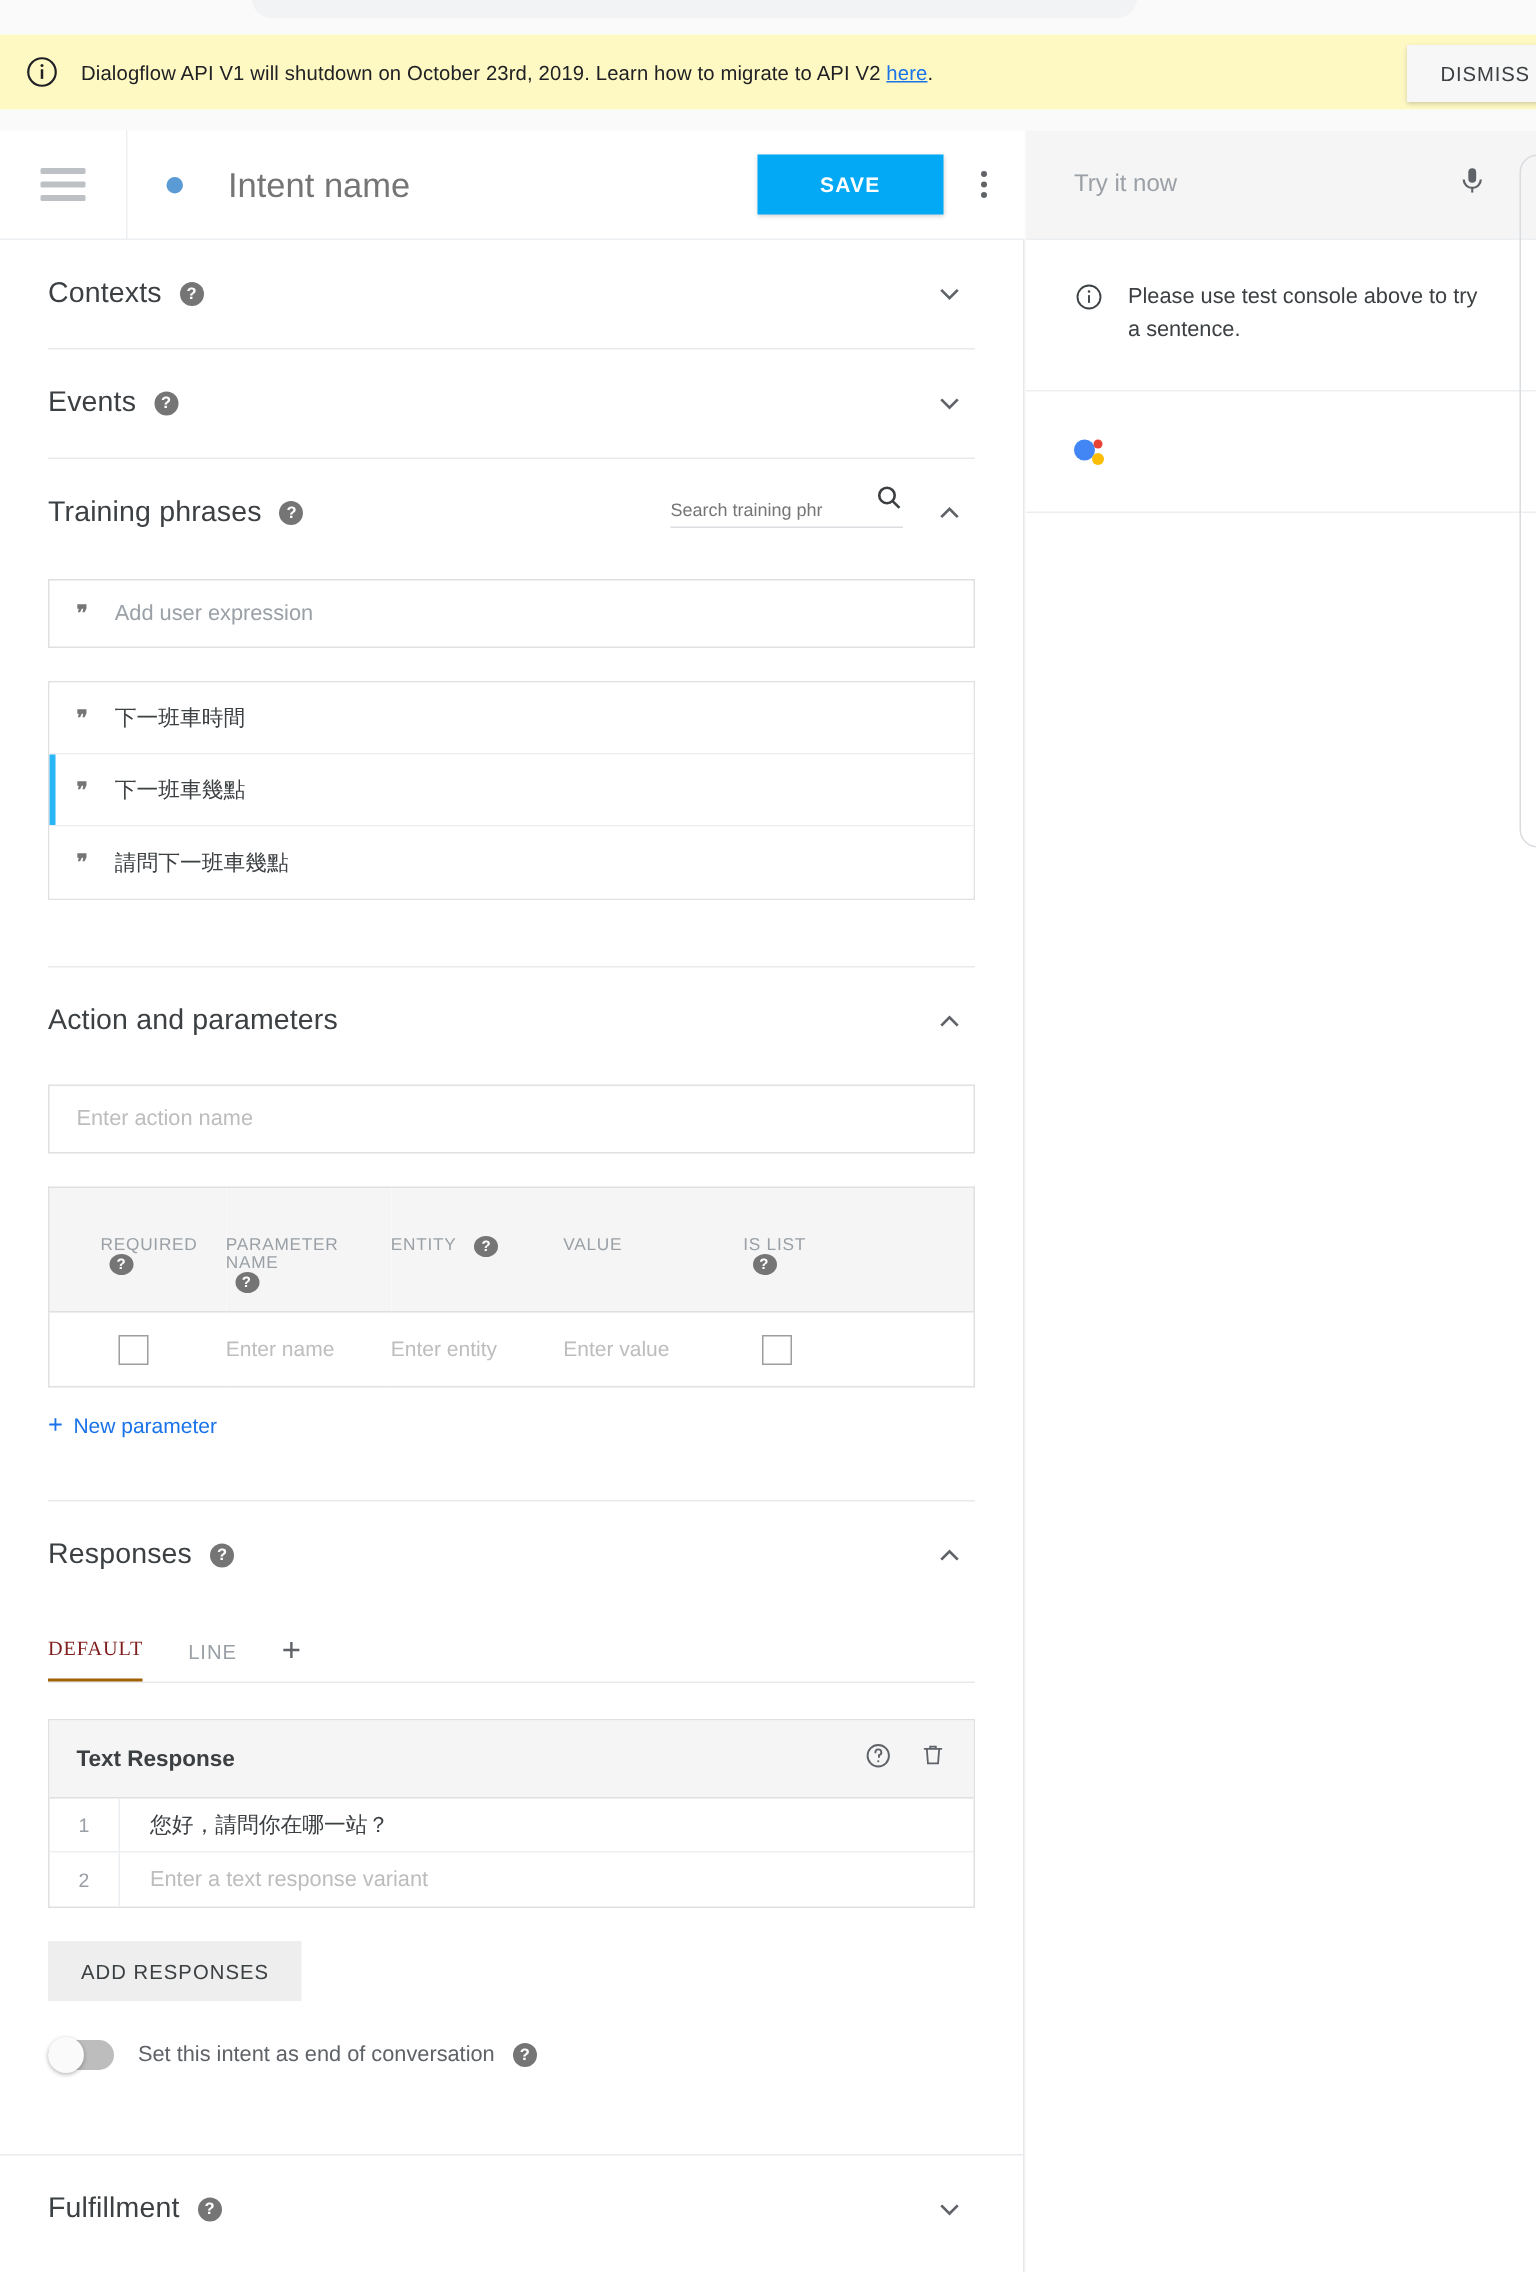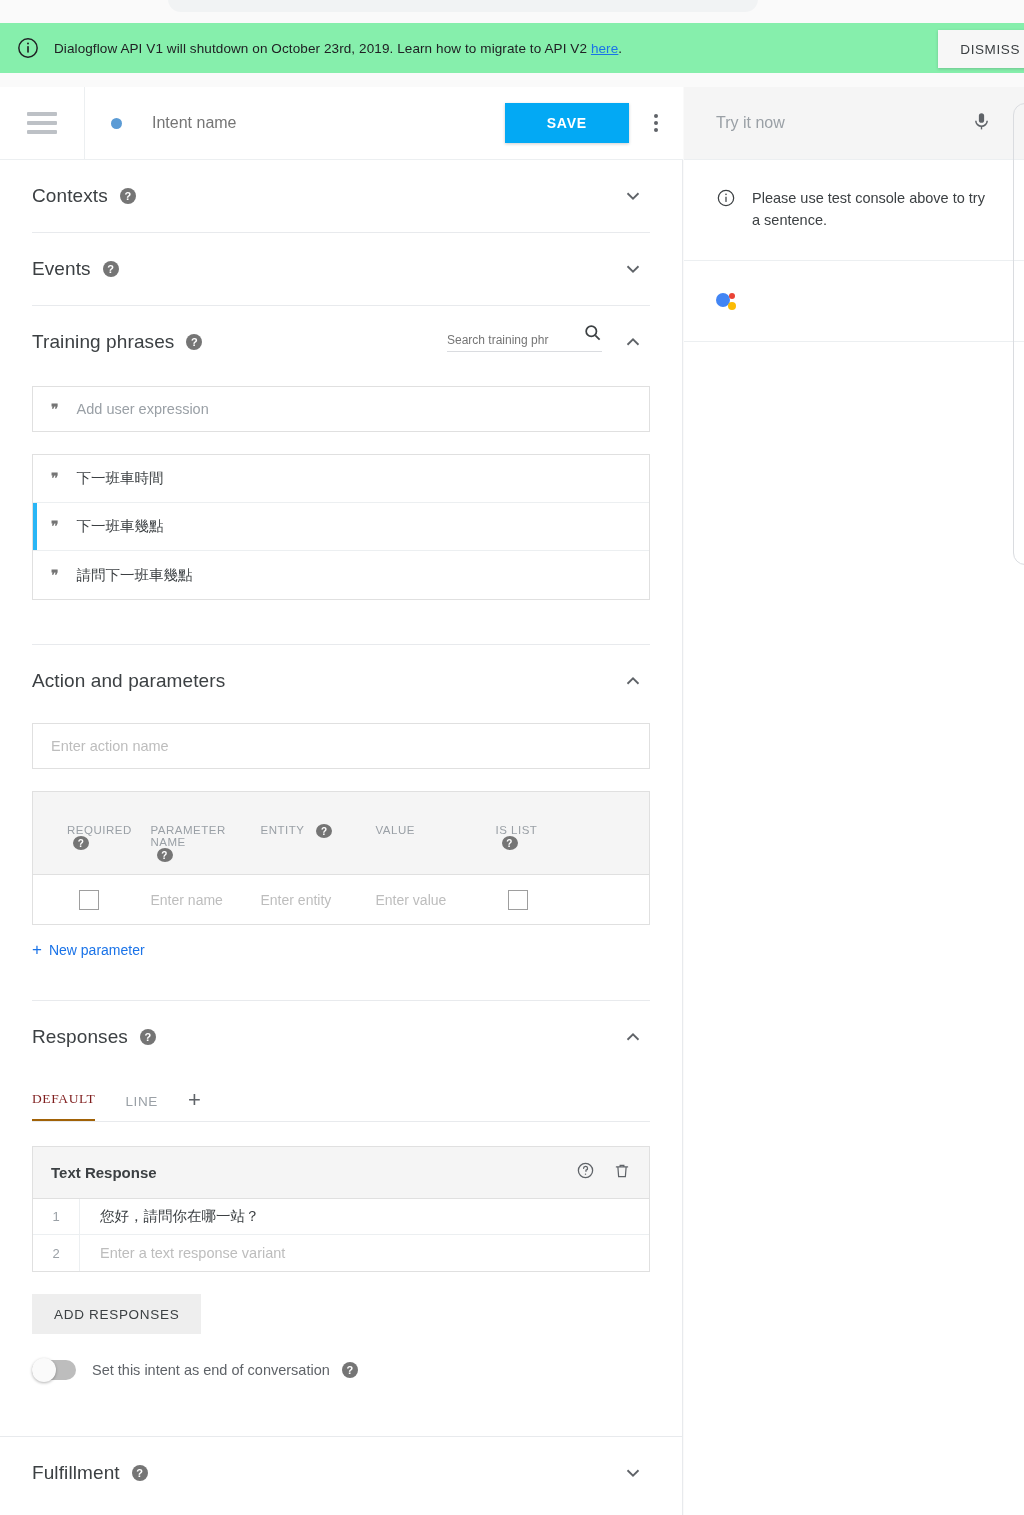--- a/index.html
+++ b/index.html
@@ -13,21 +13,21 @@
 
   
   .top-sliver {
     position: absolute; top: -14px; left: 168px; width: 590px; height: 26px;
     background: #f1f3f4; border-radius: 14px;
   }
 
   
   .banner {
     position: absolute; top: 23px; left: 0; width: 1024px; height: 50px;
-    background: #86efac; display: flex; align-items: center;
+    background: #fef9c3; display: flex; align-items: center;
   }
   .banner-info {
     margin-left: 16px; width: 24px; height: 24px; flex: 0 0 24px;
     display: flex; align-items: center; justify-content: center;
   }
   .banner-text {
     margin-left: 14px; font-size: 13.5px; color: #202124; letter-spacing: .1px;
   }
   .banner-text a { color: #1a73e8; text-decoration: underline; }
   .dismiss-btn {
@@ -42,21 +42,21 @@
     position: absolute; top: 87px; left: 0; width: 683px; height: 73px;
     background: #fff; display: flex; align-items: center;
     border-bottom: 1px solid #eceff1;
   }
   .hamburger { width: 84px; display: flex; flex-direction: column; align-items: center;
     gap: 5px; cursor: pointer; }
   .hamburger span { display: block; width: 30px; height: 4px; background: #bdc1c6; border-radius: 1px; }
   .header-div { width: 1px; height: 73px; background: #eceff1; }
   .blue-dot { width: 11px; height: 11px; border-radius: 50%; background: #5b9bd5; margin-left: 26px; }
   .intent-name {
-    margin-left: 30px; font-size: 16px; color: #9aa0a6; font-weight: 400; flex: 1;
+    margin-left: 30px; font-size: 23px; color: #9aa0a6; font-weight: 400; flex: 1;
     background: none; border: none; outline: none; font-family: inherit;
   }
   .save-btn {
     background: #03a9f4; color: #fff; border: none; font-size: 14px; font-weight: 600;
     letter-spacing: .8px; padding: 0 42px; height: 40px; cursor: pointer;
     box-shadow: 0 1px 3px rgba(0,0,0,.2);
   }
   .kebab { width: 54px; display: flex; flex-direction: column; align-items: center;
     gap: 3px; cursor: pointer; }
   .kebab i { width: 4px; height: 4px; border-radius: 50%; background: #5f6368; display: block; }

